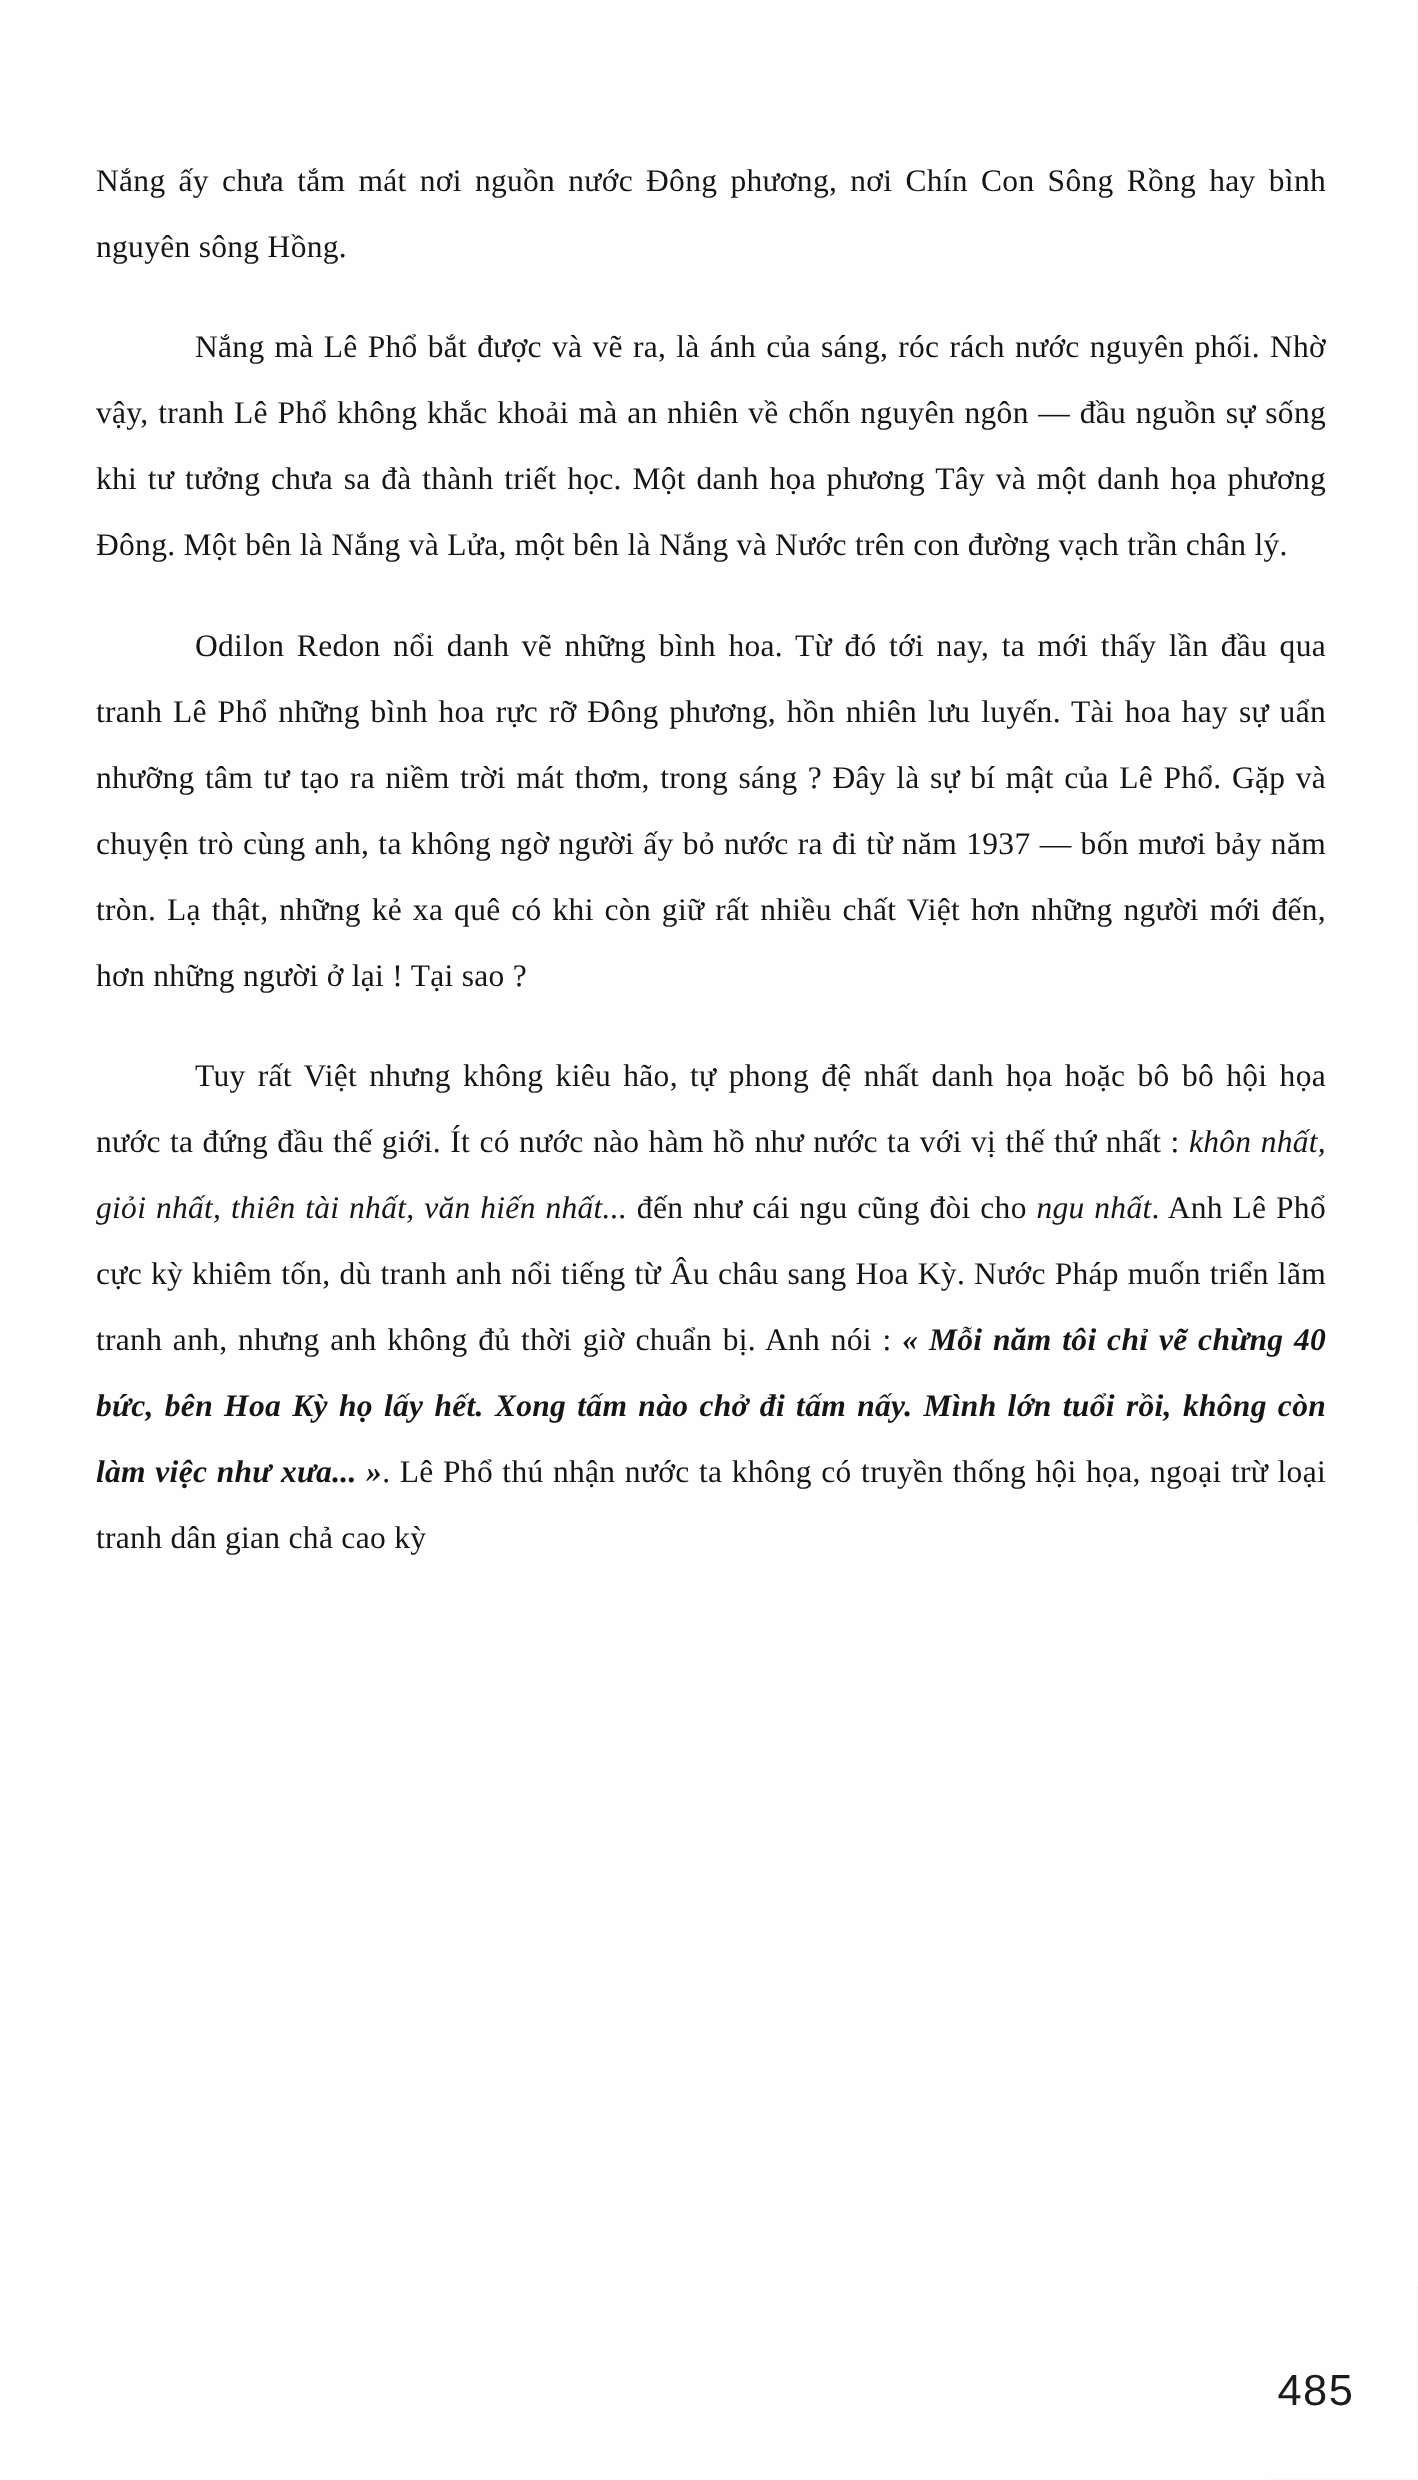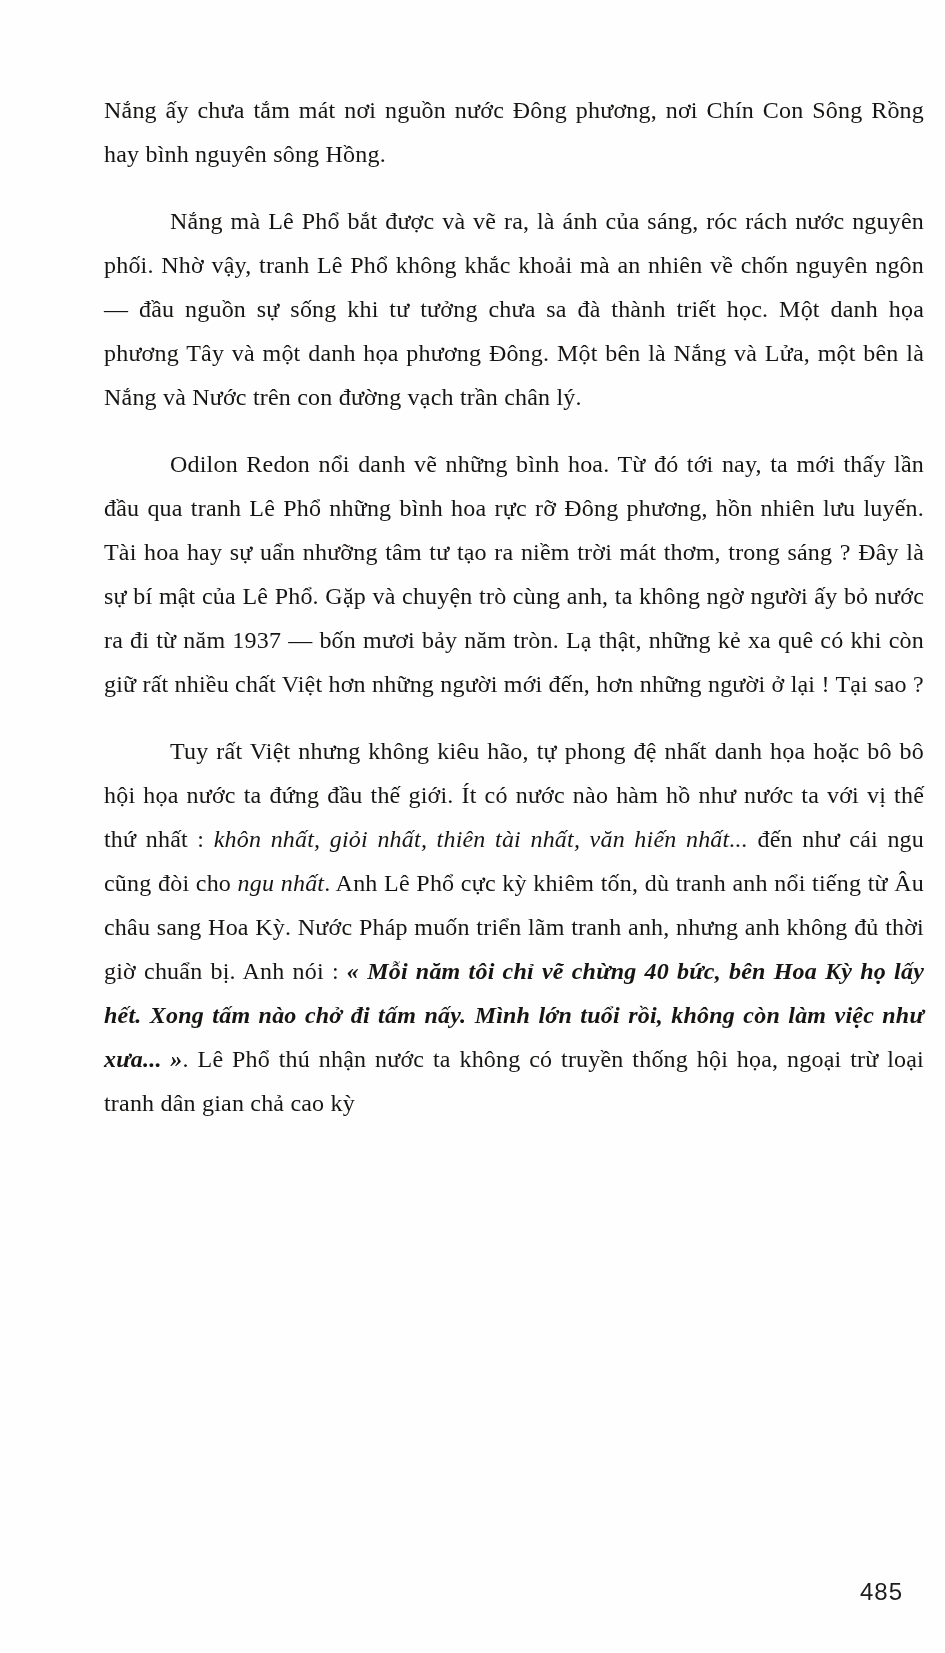--- a/index.html
+++ b/index.html
@@ -13,28 +13,27 @@
     height: 1653px;
     margin: 0 auto;
     background: #fefefe;
     color: #171513;
     font-family: "Liberation Serif", "DejaVu Serif", serif;
     overflow: hidden;
     box-sizing: border-box;
   }
   .text-block {
     position: absolute;
-    top: 88px;
+    top: 98px;
     left: 64px;
     width: 820px;
-    font-size: 24px;
+    font-size: 21px;
     line-height: 44px;
     text-align: justify;
     letter-spacing: 0.2px;
-    margin-left: 40px;
   }
   .para {
     margin: 0 0 23px 0;
   }
   .para.indent {
     text-indent: 66px;
   }
   .run-normal {
     font-style: normal;
     font-weight: normal;
@@ -44,21 +43,21 @@
   }
   .run-bold-italic {
     font-style: italic;
     font-weight: bold;
   }
   .page-number {
     position: absolute;
     right: 42px;
     top: 1578px;
     font-family: "Liberation Sans", "DejaVu Sans", sans-serif;
-    font-size: 24px;
+    font-size: 29px;
     color: #1c1c1c;
     letter-spacing: 1px;
   }
 </style>
 </head>
 <body>
 
 <div class="book-page">
   <div class="text-block">
       <p class="para"><span class="run-normal">Nắng ấy chưa tắm mát nơi nguồn nước Đông phương, nơi Chín Con Sông Rồng hay bình nguyên sông Hồng.</span></p>

